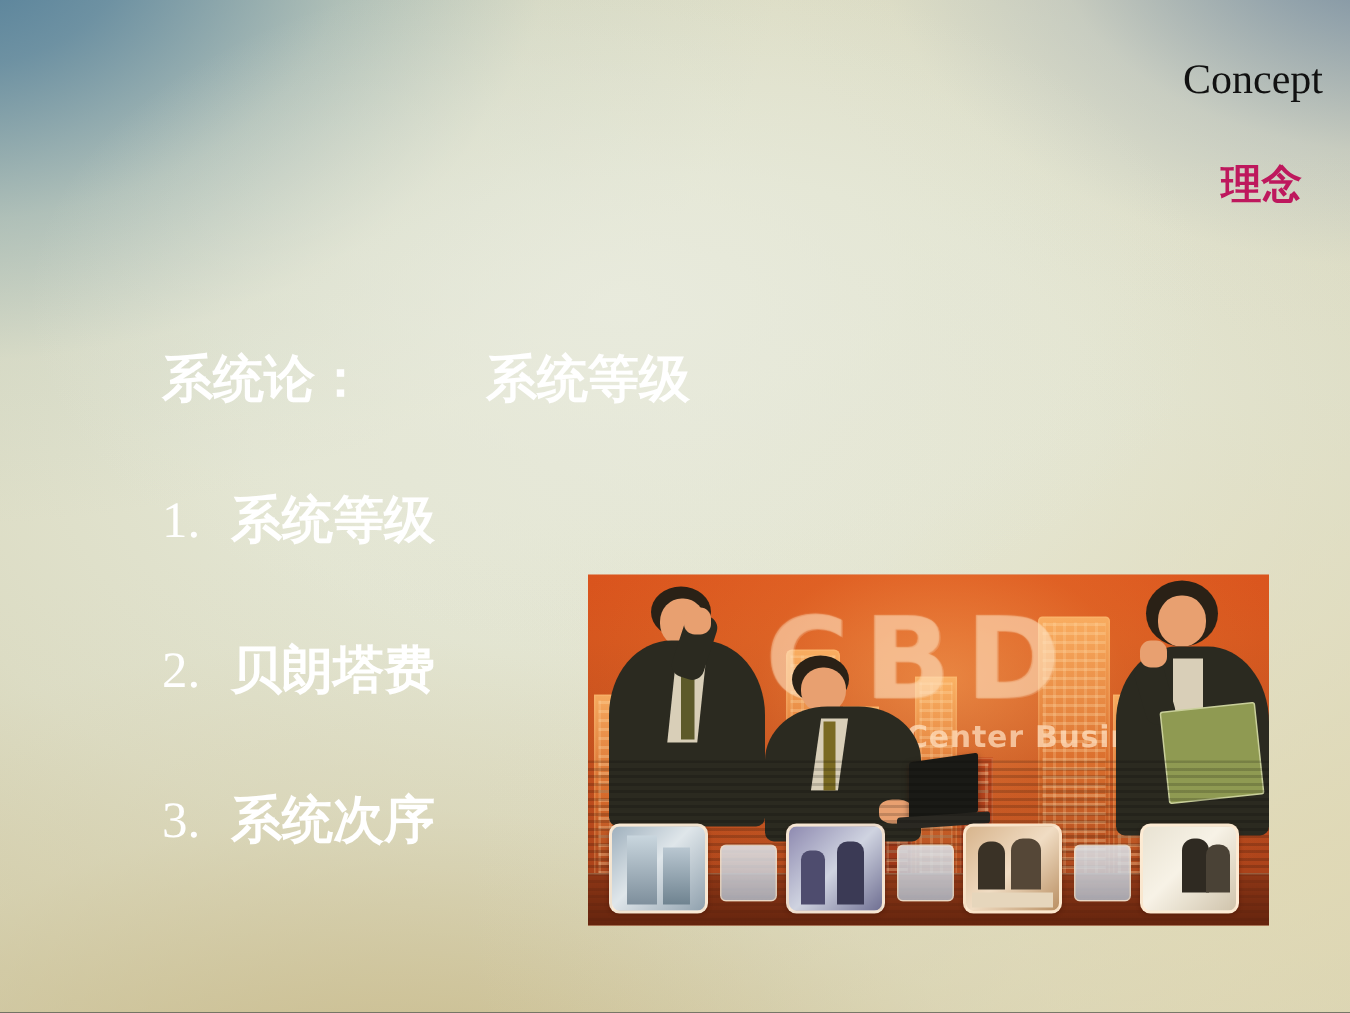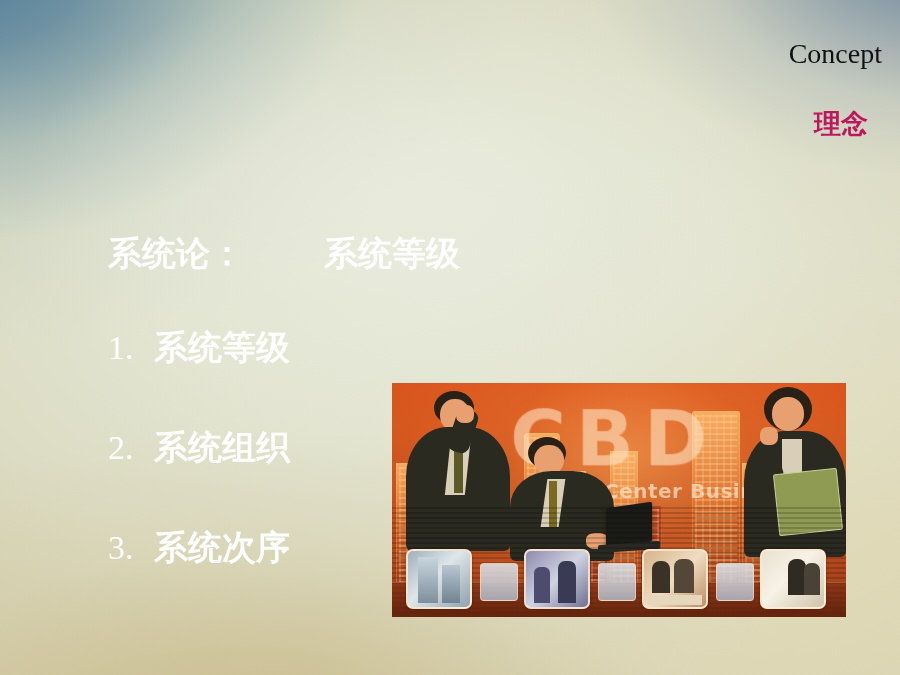--- a/index.html
+++ b/index.html
@@ -291,21 +291,21 @@
     <span>系统论：</span><span class="gap"></span><span>系统等级</span>
   </div>
 
   <ul id="numbered-list">
     <li>
       <span class="num">1.</span>
       <span class="txt">系统等级</span>
     </li>
     <li>
       <span class="num">2.</span>
-      <span class="txt">系统组织</span>
+      <span class="txt">贝朗塔费</span>
     </li>
     <li>
       <span class="num">3.</span>
       <span class="txt">系统次序</span>
     </li>
   </ul>
 
   <div id="cbd-picture">
 
     <div class="pic-layer sky-glow"></div>

